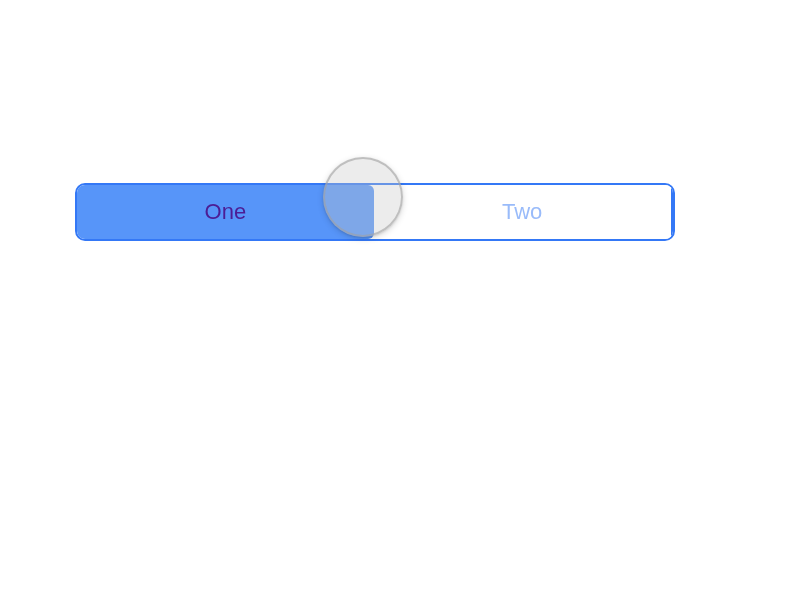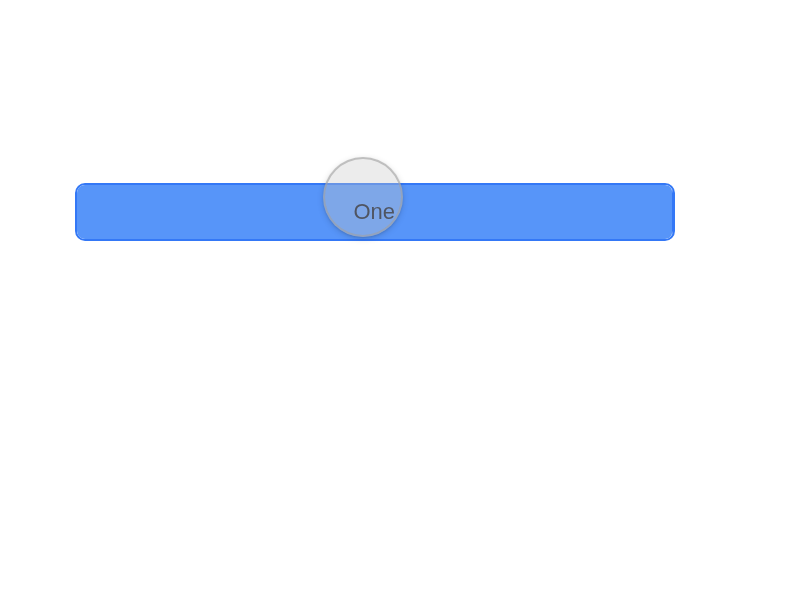--- a/index.html
+++ b/index.html
@@ -30,21 +30,21 @@
       display: flex;
       align-items: center;
       justify-content: center;
       font-size: 22px;
       font-weight: 400;
       cursor: pointer;
       position: relative;
     }
     .segment.selected {
       background: #5795f9;
-      color: #0f172a;
+      color: #4c1d95;
       border-radius: 6px;
     }
     .segment.unselected {
       background: #ffffff;
       color: #3478f6;
     }
     .segment.pressed {
       color: rgba(52, 120, 246, 0.5);
     }
     .segment:not(:last-child).unselected {
@@ -71,16 +71,19 @@
       z-index: 10;
     }
   </style>
 </head>
 <body>
 
 <div class="segmented-control">
   <div class="segment selected">
     <span>One</span>
   </div>
+  <div class="segment unselected pressed">
+    <span>Two</span>
+  </div>
   <div class="divider"></div>
 </div>
 
 <div class="tap-indicator"></div>
 
 </body></html>

